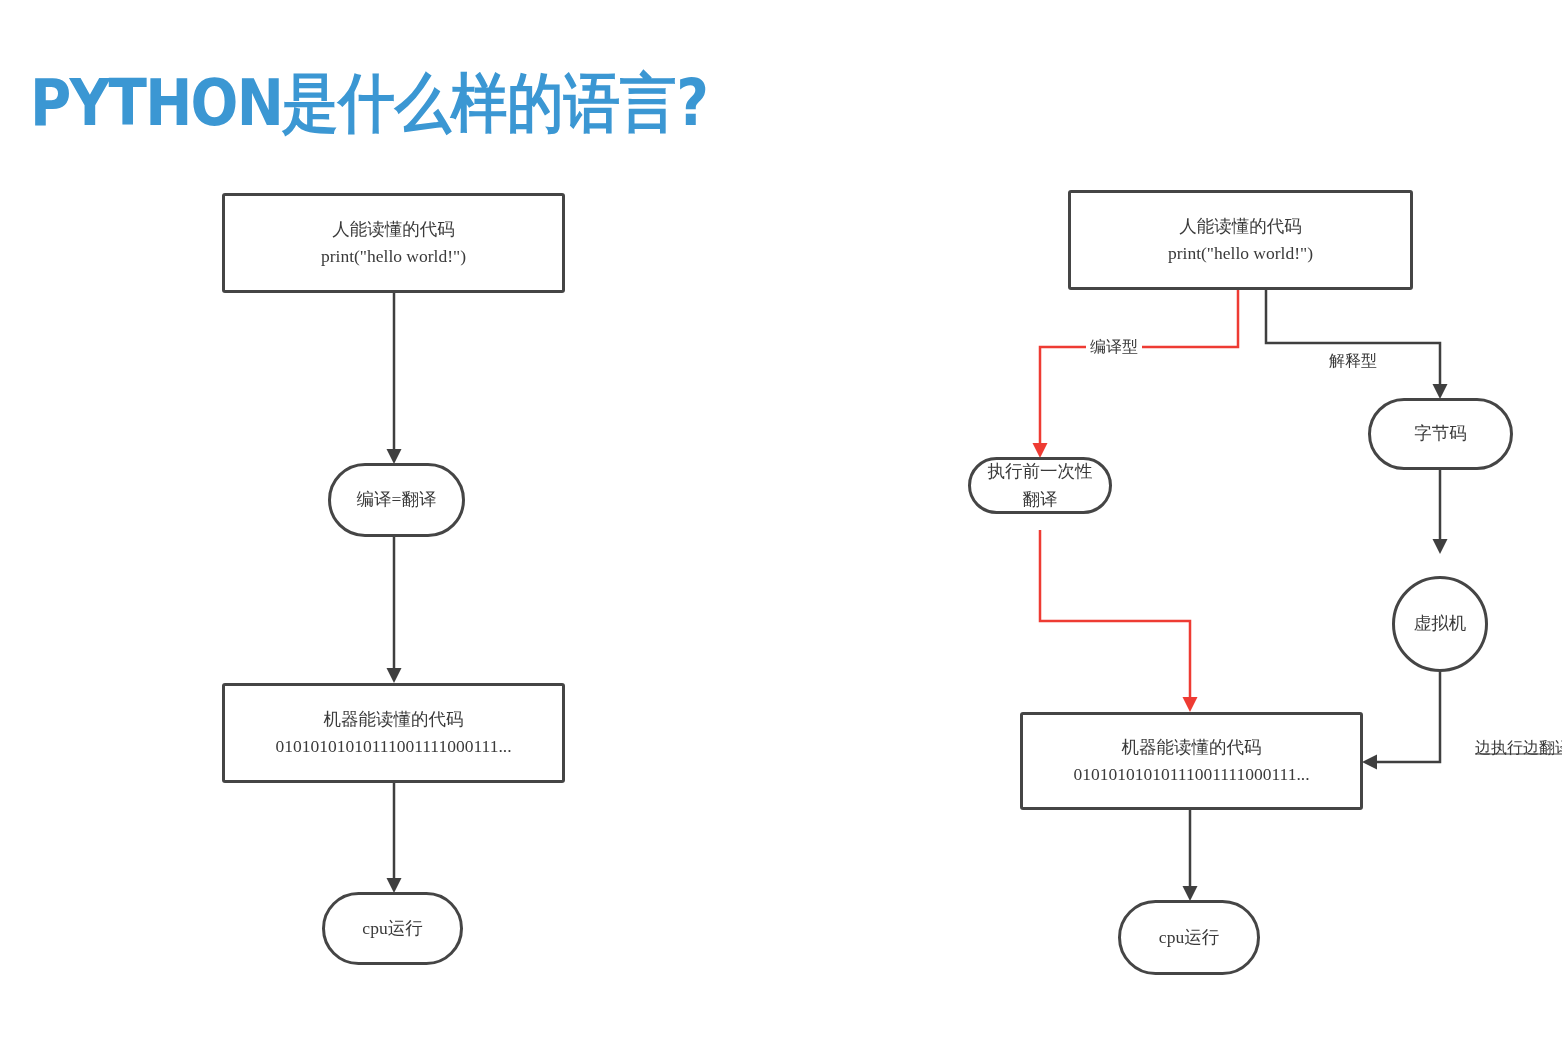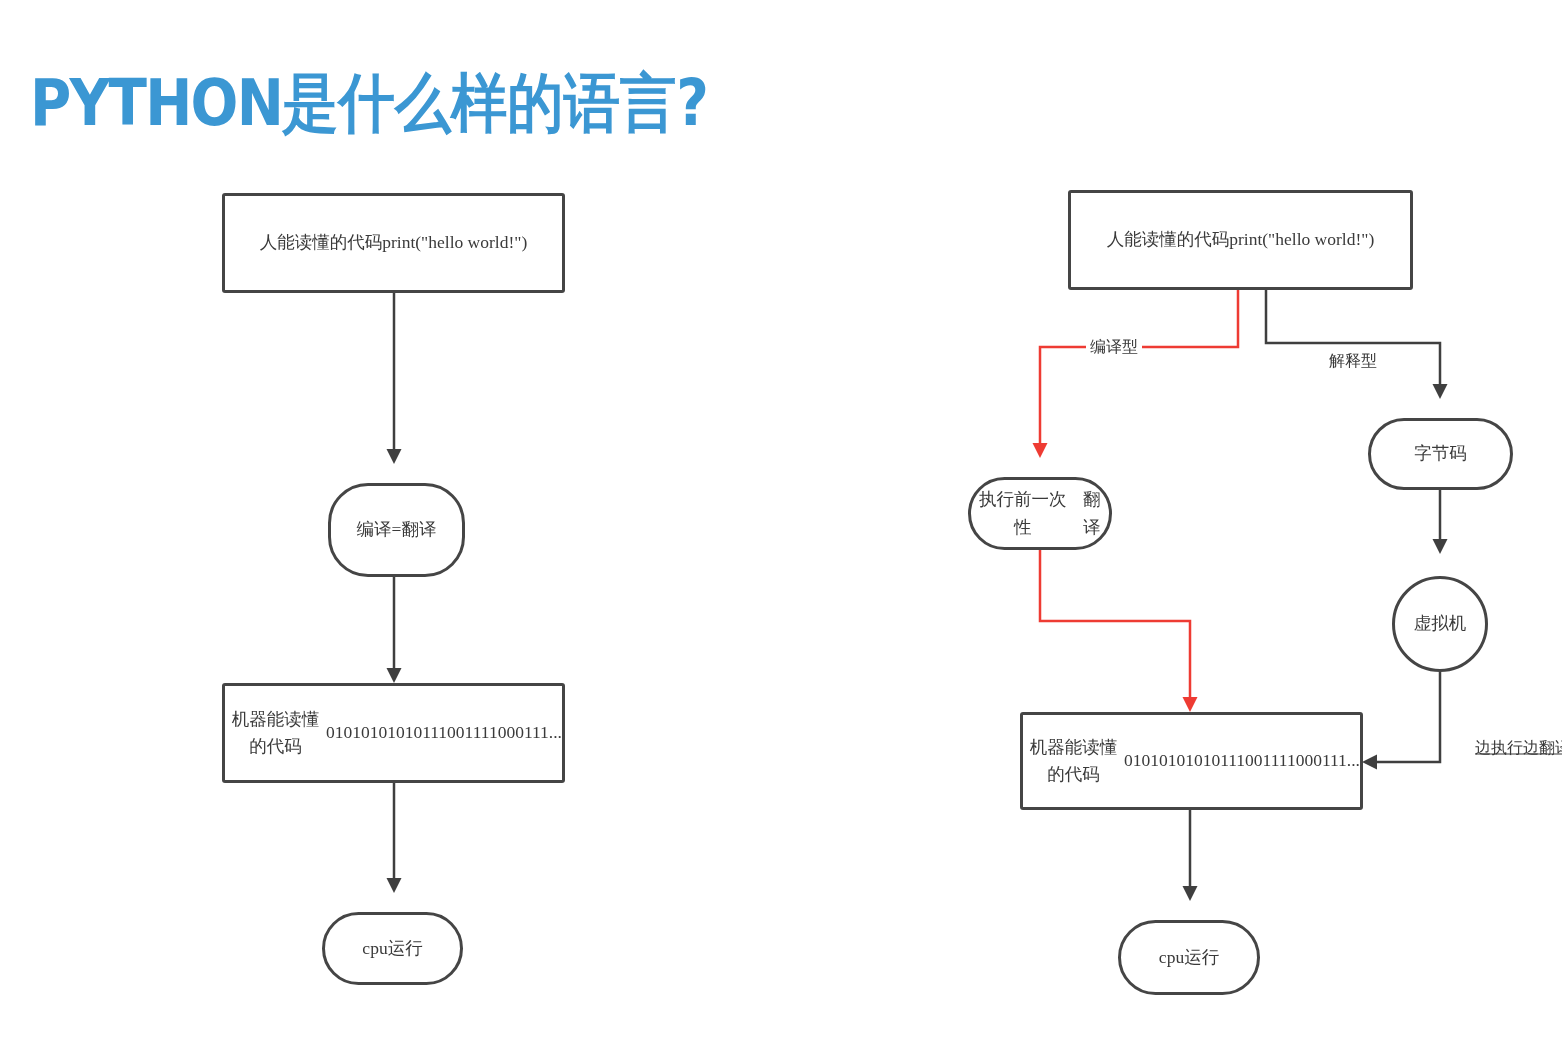--- a/index.html
+++ b/index.html
@@ -18,25 +18,25 @@
     position:absolute; left:30px; top:60px;
     font-family:"DejaVu Sans","Liberation Sans",sans-serif;
     font-weight:bold; font-size:64px; color:#3b97d3;
     transform:scaleX(0.88); transform-origin:left top;
     white-space:nowrap; letter-spacing:0px;
   }
   .title .latin { letter-spacing:-2px; }
   .svg-layer { position:absolute; left:0; top:0; z-index:1; }
   .node {
     position:absolute; border:3px solid #454545; background:#ffffff;
-    display:flex; flex-direction:row; align-items:center; justify-content:center;
+    display:flex; flex-direction:column; align-items:center; justify-content:center;
     text-align:center; color:#3a3a3a; font-size:17.5px; line-height:1.55; z-index:2;
   }
   .rect    { border-radius:3px; }
-  .stadium { border-radius:40px;margin-top:20px; }
+  .stadium { border-radius:40px; }
   .circle  { border-radius:50%; }
   .edge-label {
     position:absolute; z-index:3; background:#ffffff; padding:0 4px;
     font-size:16px; color:#3a3a3a; transform:translate(-50%,-50%);
     white-space:nowrap;
   }
 </style>
 </head>
 <body>
 
@@ -72,42 +72,42 @@
       <polygon points="1032.5,443 1047.5,443 1040,458"></polygon>
       <polygon points="1182.5,697 1197.5,697 1190,712"></polygon>
     </g>
   </svg>
 
   <div>
     <div class="node rect" style="left:222px; top:193px; width:343px; height:100px;">
       <span>人能读懂的代码</span>
       <span>print("hello world!")</span>
     </div>
-    <div class="node stadium" style="left:328px; top:463px; width:137px; height:94px;">
+    <div class="node stadium" style="left:328px; top:463px; width:137px; height:74px;">
       <span>编译=翻译</span>
     </div>
     <div class="node rect" style="left:222px; top:683px; width:343px; height:100px;">
       <span>机器能读懂的代码</span>
       <span>01010101010111001111000111...</span>
     </div>
     <div class="node stadium" style="left:322px; top:892px; width:141px; height:73px;">
       <span>cpu运行</span>
     </div>
   </div>
 
   <div>
     <div class="node rect" style="left:1068px; top:190px; width:345px; height:100px;">
       <span>人能读懂的代码</span>
       <span>print("hello world!")</span>
     </div>
 
     <div class="edge-label" style="left:1114px; top:347px;">编译型</div>
     <div class="edge-label" style="left:1353px; top:361px;">解释型</div>
 
-    <div class="node stadium" style="left:968px; top:457px; width:144px; height:73px;">
+    <div class="node stadium" style="left:968px; top:457px; width:144px; height:57px;">
       <span>执行前一次性</span>
       <span>翻译</span>
     </div>
 
     <div class="node stadium" style="left:1368px; top:398px; width:145px; height:72px;">
       <span>字节码</span>
     </div>
 
     <div class="node circle" style="left:1392px; top:576px; width:96px; height:96px;font-family:Liberation Serif, serif;">
       <span>虚拟机</span>

